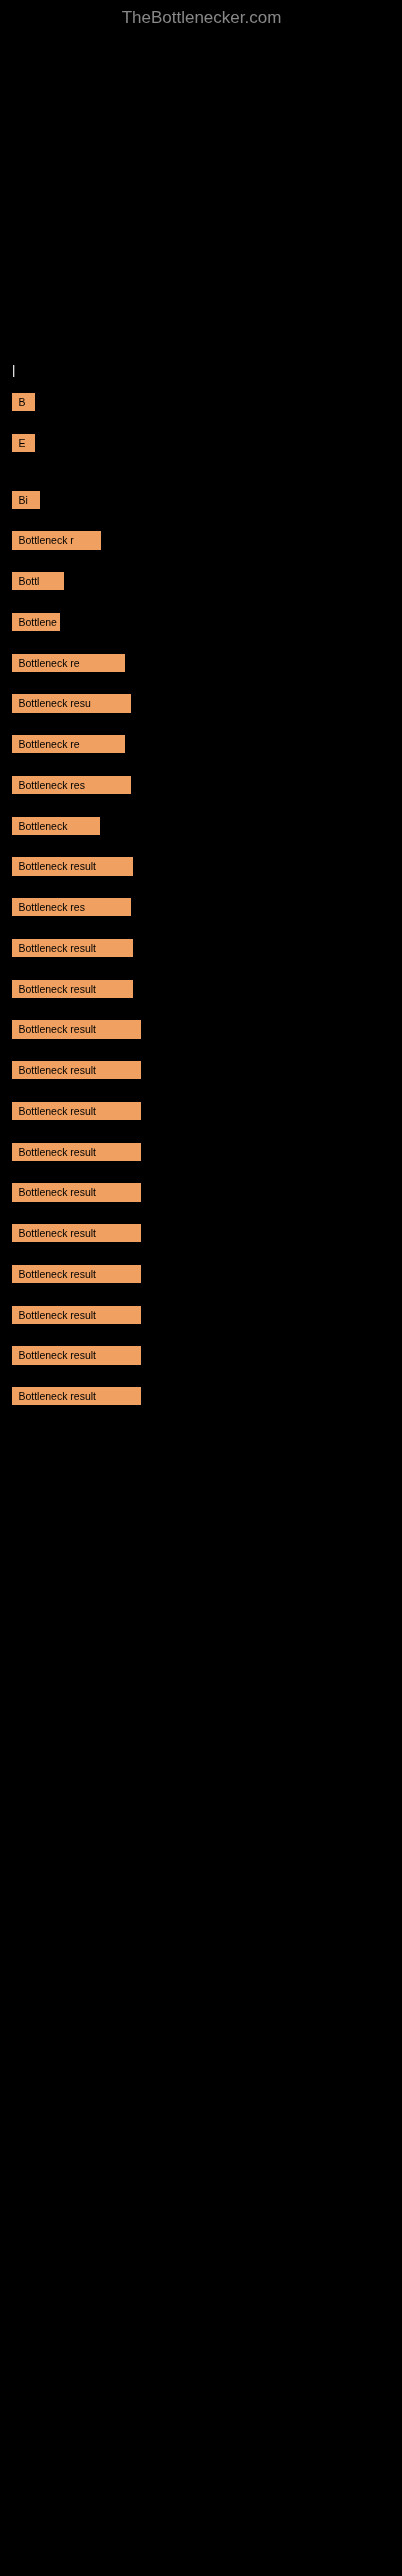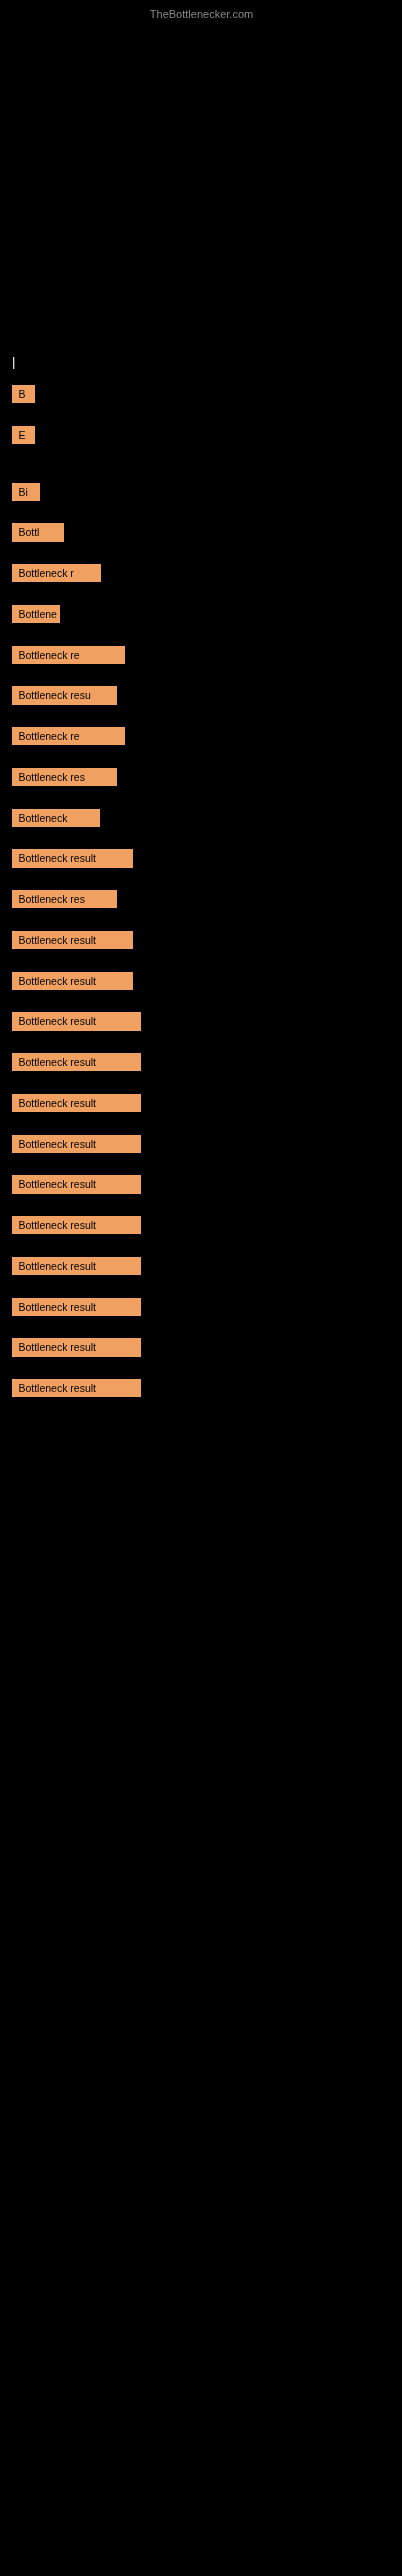--- a/index.html
+++ b/index.html
@@ -12,21 +12,21 @@
       width: 403px;
       min-height: 2576px;
       background-color: #000000;
       font-family: Arial, sans-serif;
       position: relative;
     }
 
     .site-title {
       text-align: center;
       color: #888888;
-      font-size: 11px;
+      font-size: 17px;
       padding: 8px 0 4px 0;
     }
 
     .main-content {
       padding: 8px 12px;
     }
 
     .cursor-line {
       color: #ffffff;
       font-size: 13px;
@@ -51,43 +51,43 @@
     }
 
     
     .w-20 { width: 22.5px; }
     .w-25 { width: 28px; margin-top: 16px; }
     .w-60 { width: 52px; }
     .w-80 { width: 48px; }
     .w-90 { width: 88px; }
     .w-100 { width: 89px; }
     .w-110 { width: 113px; }
-    .w-120 { width: 105px; }
+    .w-120 { width: 119px; }
     .w-140 { width: 121px; }
     .w-150 { width: 129px; }
   </style>
 </head>
 <body>
 
 <div class="site-title">
   <span>TheBottlenecker.com</span>
 </div>
 
 <div class="main-content">
   <div class="cursor-line">
     <span>|</span>
   </div>
 
   <div id="results-container">
 
   <div class="result-row"><span class="result-item w-20">B</span></div>
       <div class="result-row"><span class="result-item w-20">E</span></div>
       <div class="result-row"><span class="result-item w-25">Bi</span></div>
+      <div class="result-row"><span class="result-item w-100">Bottleneck r</span></div>
       <div class="result-row"><span class="result-item w-60">Bottl</span></div>
-      <div class="result-row"><span class="result-item w-100">Bottleneck r</span></div>
       <div class="result-row"><span class="result-item w-80">Bottlene</span></div>
       <div class="result-row"><span class="result-item w-110">Bottleneck re</span></div>
       <div class="result-row"><span class="result-item w-120">Bottleneck resu</span></div>
       <div class="result-row"><span class="result-item w-110">Bottleneck re</span></div>
       <div class="result-row"><span class="result-item w-120">Bottleneck res</span></div>
       <div class="result-row"><span class="result-item w-90">Bottleneck</span></div>
       <div class="result-row"><span class="result-item w-140">Bottleneck result</span></div>
       <div class="result-row"><span class="result-item w-120">Bottleneck res</span></div>
       <div class="result-row"><span class="result-item w-140">Bottleneck result</span></div>
       <div class="result-row"><span class="result-item w-140">Bottleneck result</span></div>

